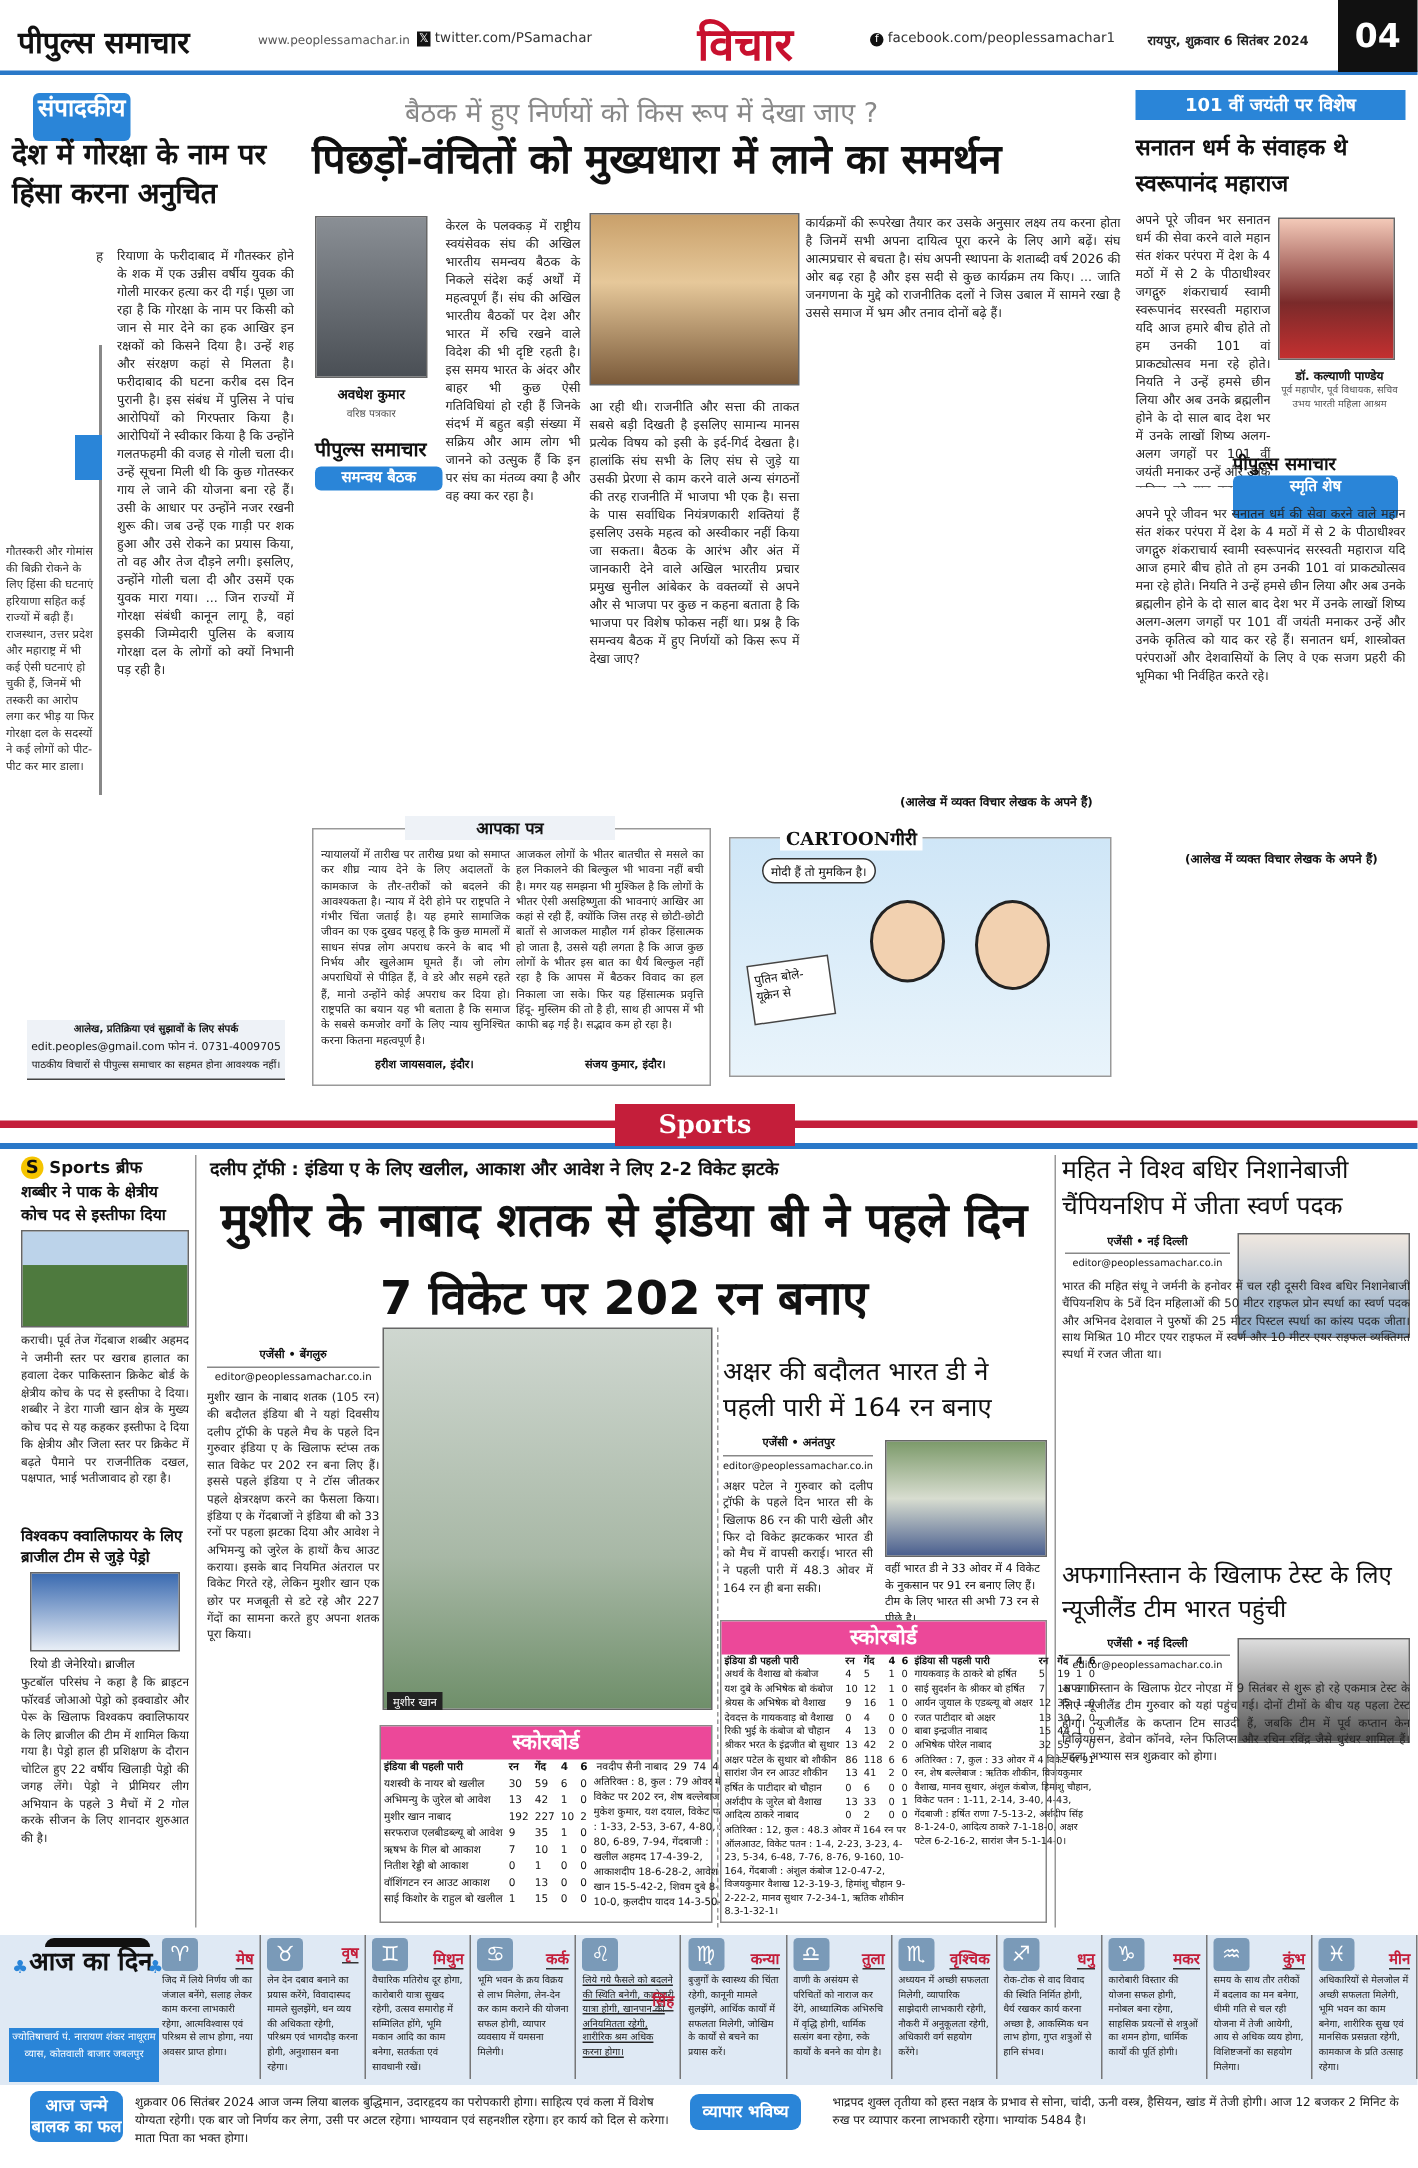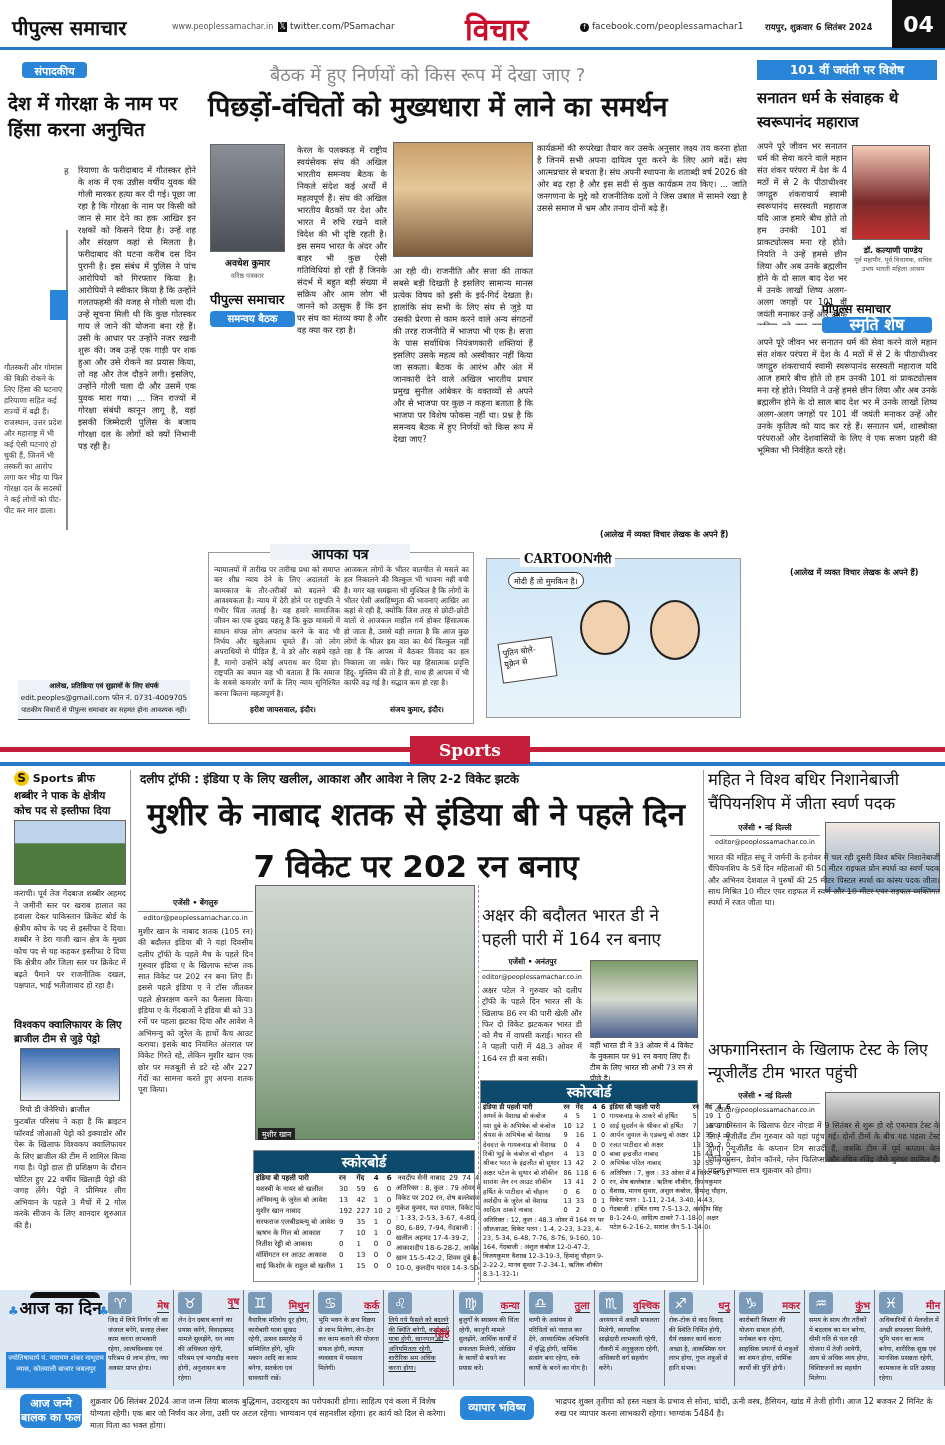--- a/index.html
+++ b/index.html
@@ -17,21 +17,21 @@
 .col{font-size:8.4px;line-height:12px;text-align:justify;color:#222}
 .hl{font-weight:bold;color:#111}
 .sub{color:#777}
 .boxline{border:1px solid #999}
 .photo{background:#888;border:1px solid #666}
 .blue-tag{background:#2a85d8;color:#fff;font-weight:bold;text-align:center}
 .redbar{left:0;top:747px;width:945px;height:5px;background:#c41e3a}
 .bluebar{left:0;top:762px;width:945px;height:4px;background:#2a78c8}
 .sports-tag{left:410px;top:736px;width:120px;height:28px;background:#c41e3a;color:#fff;font-family:"DejaVu Serif",serif;font-weight:bold;font-size:17px;display:flex;align-items:center;justify-content:center}
 .scoreboard{border:1px solid #888;background:#fff}
-.sb-head{background:#0c4a6e;color:#fff;font-weight:bold;text-align:center;font-size:14px;height:22px;line-height:22px}
+.sb-head{background:#ec4899;color:#fff;font-weight:bold;text-align:center;font-size:14px;height:22px;line-height:22px}
 .sb-table{width:100%;border-collapse:collapse;font-size:7px;line-height:10px}
 .sb-table td{padding:0 2px;white-space:nowrap;overflow:hidden}
 .rashi-strip{left:0;top:1290px;width:945px;height:100px;background:#dfe9f4}
 .rashi{position:absolute;top:2px;width:103px;height:96px;border-right:1px solid #777;padding:2px 4px}
 .rashi .sym{width:40px;height:30px;background:#7a9ab8;border-radius:3px;font-size:18px;color:#fff;text-align:center;line-height:30px}
 .rashi .nm{position:absolute;right:4px;top:12px;font-size:12px;font-weight:bold;color:#c41e3a;border-bottom:1px solid #333}
 .rashi .tx{font-size:7.5px;line-height:10.5px;margin-top:2px;color:#222}
 .aaj{left:6px;top:1292px;width:95px;height:96px}
 .footer-tag{background:#2a85d8;color:#fff;font-weight:bold;font-size:11px;text-align:center;border-radius:6px}
 .foot-text{font-size:8px;line-height:12px;color:#222}
@@ -48,21 +48,21 @@
   </div>
   <div class="abs section" style="left:465px">विचार</div>
   <div class="abs fb" style="left:580px">
     <span style="display:inline-block;width:9px;height:9px;border-radius:50%;background:#111;color:#fff;font-size:7px;line-height:9px;text-align:center">f</span>
     <span>facebook.com/peoplessamachar1</span>
   </div>
   <div class="abs dateline" style="left:765px">रायपुर, शुक्रवार 6 सितंबर 2024</div>
   <div class="abs pageno">04</div>
 </div>
 
-<div class="abs tag" style="left:22px;top:62px;width:65px;height:16px;font-size:11px;line-height:20px">संपादकीय</div>
+<div class="abs tag" style="left:22px;top:62px;width:65px;height:32px;font-size:16px;line-height:20px">संपादकीय</div>
 <div class="abs hl" style="left:8px;top:90px;width:190px;font-size:19px;line-height:26px">देश में गोरक्षा के नाम पर हिंसा करना अनुचित</div>
 <div class="abs" style="left:64px;top:164px;font-size:9px;color:#333">ह</div>
 <div class="abs col" style="left:78px;top:164px;width:118px;height:470px;overflow:hidden">रियाणा के फरीदाबाद में गौतस्कर होने के शक में एक उन्नीस वर्षीय युवक की गोली मारकर हत्या कर दी गई। पूछा जा रहा है कि गोरक्षा के नाम पर किसी को जान से मार देने का हक आखिर इन रक्षकों को किसने दिया है। उन्हें शह और संरक्षण कहां से मिलता है। फरीदाबाद की घटना करीब दस दिन पुरानी है। इस संबंध में पुलिस ने पांच आरोपियों को गिरफ्तार किया है। आरोपियों ने स्वीकार किया है कि उन्होंने गलतफहमी की वजह से गोली चला दी। उन्हें सूचना मिली थी कि कुछ गोतस्कर गाय ले जाने की योजना बना रहे हैं। उसी के आधार पर उन्होंने नजर रखनी शुरू की। जब उन्हें एक गाड़ी पर शक हुआ और उसे रोकने का प्रयास किया, तो वह और तेज दौड़ने लगी। इसलिए, उन्होंने गोली चला दी और उसमें एक युवक मारा गया। ... जिन राज्यों में गोरक्षा संबंधी कानून लागू है, वहां इसकी जिम्मेदारी पुलिस के बजाय गोरक्षा दल के लोगों को क्यों निभानी पड़ रही है।</div>
 <div class="abs" style="left:66px;top:230px;width:2px;height:300px;background:#888"></div>
 <div class="abs" style="left:50px;top:290px;width:18px;height:30px;background:#2a85d8"></div>
 <div class="abs col" style="left:4px;top:362px;width:60px;font-size:7.6px;line-height:11px;text-align:left;color:#333">गौतस्करी और गोमांस की बिक्री रोकने के लिए हिंसा की घटनाएं हरियाणा सहित कई राज्यों में बढ़ी हैं। राजस्थान, उत्तर प्रदेश और महाराष्ट्र में भी कई ऐसी घटनाएं हो चुकी हैं, जिनमें भी तस्करी का आरोप लगा कर भीड़ या फिर गोरक्षा दल के सदस्यों ने कई लोगों को पीट-पीट कर मार डाला।</div>
 <div class="abs" style="left:18px;top:680px;width:172px;height:40px;background:#eef2f7;border-bottom:1px solid #444;font-size:6.8px;line-height:12px;text-align:center">
   <div style="font-weight:bold">आलेख, प्रतिक्रिया एवं सुझावों के लिए संपर्क</div>
   <div style="font-size:7.2px">edit.peoples@gmail.com फोन नं. 0731-4009705</div>
   <div>पाठकीय विचारों से पीपुल्स समाचार का सहमत होना आवश्यक नहीं।</div>
@@ -81,26 +81,26 @@
 <div class="abs col" style="left:537px;top:142px;width:210px;height:385px;overflow:hidden">कार्यक्रमों की रूपरेखा तैयार कर उसके अनुसार लक्ष्य तय करना होता है जिनमें सभी अपना दायित्व पूरा करने के लिए आगे बढ़ें। संघ आत्मप्रचार से बचता है। संघ अपनी स्थापना के शताब्दी वर्ष 2026 की ओर बढ़ रहा है और इस सदी से कुछ कार्यक्रम तय किए। ... जाति जनगणना के मुद्दे को राजनीतिक दलों ने जिस उबाल में सामने रखा है उससे समाज में भ्रम और तनाव दोनों बढ़े हैं।</div>
 <div class="abs" style="left:600px;top:528px;font-size:8px;font-weight:bold">(आलेख में व्यक्त विचार लेखक के अपने हैं)</div>
 
 <div class="abs blue-tag" style="left:757px;top:60px;width:180px;height:20px;font-size:12px;line-height:20px">101 वीं जयंती पर विशेष</div>
 <div class="abs hl" style="left:757px;top:86px;width:180px;font-size:15px;line-height:24px">सनातन धर्म के संवाहक थे स्वरूपानंद महाराज</div>
 <div class="abs col" style="left:757px;top:140px;width:90px;height:185px;overflow:hidden">अपने पूरे जीवन भर सनातन धर्म की सेवा करने वाले महान संत शंकर परंपरा में देश के 4 मठों में से 2 के पीठाधीश्वर जगद्गुरु शंकराचार्य स्वामी स्वरूपानंद सरस्वती महाराज यदि आज हमारे बीच होते तो हम उनकी 101 वां प्राकट्योत्सव मना रहे होते। नियति ने उन्हें हमसे छीन लिया और अब उनके ब्रह्मलीन होने के दो साल बाद देश भर में उनके लाखों शिष्य अलग-अलग जगहों पर 101 वीं जयंती मनाकर उन्हें और उनके कृतित्व को याद कर रहे हैं। सनातन धर्म, शास्त्रोक्त परंपराओं और देशवासियों के लिए वे एक सजग प्रहरी की भूमिका भी निर्वहित करते रहे।</div>
 <div class="abs photo" style="left:852px;top:145px;width:78px;height:95px;background:linear-gradient(#f3c9b8,#7a2a2a 60%,#c43030)"></div>
 <div class="abs" style="left:848px;top:244px;width:90px;text-align:center;font-size:8px;font-weight:bold">डॉ. कल्याणी पाण्डेय</div>
 <div class="abs" style="left:848px;top:256px;width:90px;text-align:center;font-size:6.5px;line-height:9px;color:#555">पूर्व महापौर, पूर्व विधायक, सचिव उभय भारती महिला आश्रम</div>
 <div class="abs hl" style="left:822px;top:300px;font-size:12px">पीपुल्स समाचार</div>
-<div class="abs tag" style="left:822px;top:317px;width:110px;height:16px;font-size:16px;line-height:16px">स्मृति शेष</div>
+<div class="abs tag" style="left:822px;top:317px;width:110px;height:29px;font-size:10px;line-height:16px">स्मृति शेष</div>
 <div class="abs col" style="left:757px;top:336px;width:180px;height:225px;overflow:hidden">अपने पूरे जीवन भर सनातन धर्म की सेवा करने वाले महान संत शंकर परंपरा में देश के 4 मठों में से 2 के पीठाधीश्वर जगद्गुरु शंकराचार्य स्वामी स्वरूपानंद सरस्वती महाराज यदि आज हमारे बीच होते तो हम उनकी 101 वां प्राकट्योत्सव मना रहे होते। नियति ने उन्हें हमसे छीन लिया और अब उनके ब्रह्मलीन होने के दो साल बाद देश भर में उनके लाखों शिष्य अलग-अलग जगहों पर 101 वीं जयंती मनाकर उन्हें और उनके कृतित्व को याद कर रहे हैं। सनातन धर्म, शास्त्रोक्त परंपराओं और देशवासियों के लिए वे एक सजग प्रहरी की भूमिका भी निर्वहित करते रहे।</div>
 <div class="abs" style="left:790px;top:566px;font-size:8px;font-weight:bold">(आलेख में व्यक्त विचार लेखक के अपने हैं)</div>
 
 <div class="abs boxline" style="left:208px;top:552px;width:266px;height:172px"></div>
-<div class="abs" style="left:270px;top:544px;width:140px;height:16px;background:#eef2f7;text-align:center;font-size:14px;font-weight:bold">आपका पत्र</div>
+<div class="abs" style="left:270px;top:544px;width:140px;height:16px;background:#eef2f7;text-align:center;font-size:11px;font-weight:bold">आपका पत्र</div>
 <div class="abs col" style="left:214px;top:565px;width:126px;font-size:7.3px;line-height:10.3px">न्यायालयों में तारीख पर तारीख प्रथा को समाप्त कर शीघ्र न्याय देने के लिए अदालतों के कामकाज के तौर-तरीकों को बदलने की आवश्यकता है। न्याय में देरी होने पर राष्ट्रपति ने गंभीर चिंता जताई है। यह हमारे सामाजिक जीवन का एक दुखद पहलू है कि कुछ मामलों में साधन संपन्न लोग अपराध करने के बाद भी निर्भय और खुलेआम घूमते हैं। जो लोग अपराधियों से पीड़ित हैं, वे डरे और सहमे रहते हैं, मानो उन्होंने कोई अपराध कर दिया हो। राष्ट्रपति का बयान यह भी बताता है कि समाज के सबसे कमजोर वर्गों के लिए न्याय सुनिश्चित करना कितना महत्वपूर्ण है।</div>
 <div class="abs" style="left:250px;top:704px;font-size:7.5px;font-weight:bold">हरीश जायसवाल, इंदौर।</div>
 <div class="abs col" style="left:344px;top:565px;width:125px;font-size:7.3px;line-height:10.3px">आजकल लोगों के भीतर बातचीत से मसले का हल निकालने की बिल्कुल भी भावना नहीं बची है। मगर यह समझना भी मुश्किल है कि लोगों के भीतर ऐसी असहिष्णुता की भावनाएं आखिर आ कहां से रही हैं, क्योंकि जिस तरह से छोटी-छोटी बातों से आजकल माहौल गर्म होकर हिंसात्मक हो जाता है, उससे यही लगता है कि आज कुछ लोगों के भीतर इस बात का धैर्य बिल्कुल नहीं रहा है कि आपस में बैठकर विवाद का हल निकाला जा सके। फिर यह हिंसात्मक प्रवृत्ति हिंदू- मुस्लिम की तो है ही, साथ ही आपस में भी काफी बढ़ गई है। सद्भाव कम हो रहा है।</div>
 <div class="abs" style="left:390px;top:704px;font-size:7.5px;font-weight:bold">संजय कुमार, इंदौर।</div>
 
 <div class="abs boxline" style="left:486px;top:558px;width:255px;height:160px;background:linear-gradient(#cfe6f7,#e9f4fb)"></div>
 <div class="abs" style="left:520px;top:550px;background:#fff;padding:0 4px;font-size:12px;font-weight:bold;font-family:'DejaVu Serif',serif">CARTOONगीरी</div>
 <div class="abs" style="left:508px;top:572px;padding:2px 5px;border:1px solid #333;border-radius:10px;background:#fff;font-size:8px">मोदी हैं तो मुमकिन है।</div>
 <div class="abs" style="left:580px;top:600px;width:50px;height:55px;border-radius:50%;background:#f2d1b0;border:2px solid #222"></div>
 <div class="abs" style="left:650px;top:600px;width:50px;height:60px;border-radius:50%;background:#f2d1b0;border:2px solid #222"></div>

